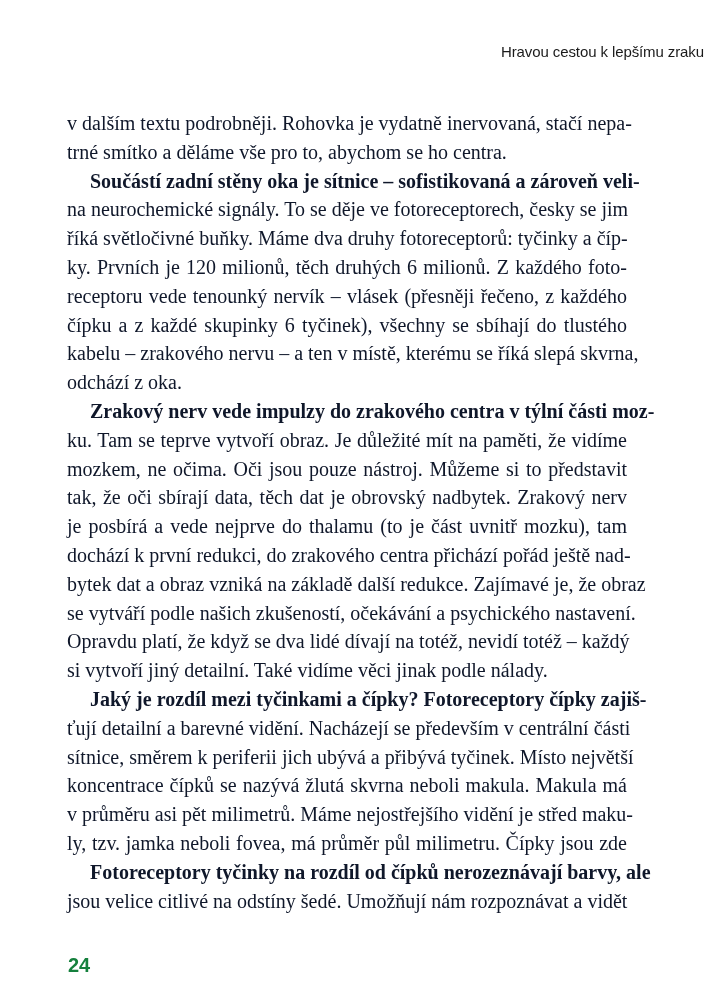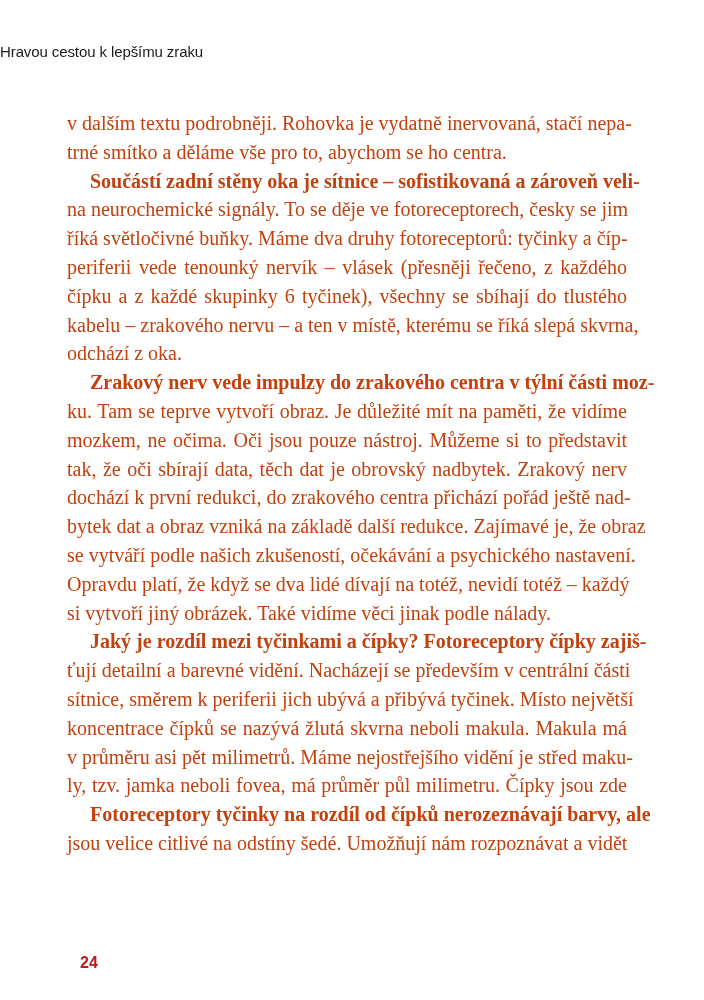--- a/index.html
+++ b/index.html
@@ -1,58 +1,60 @@
 <!DOCTYPE html>
 <html><head>
 <meta charset="utf-8">
 <style>
   html, body { margin: 0; padding: 0; background: #ffffff; }
   body { width: 704px; height: 1000px; position: relative; overflow: hidden; }
   .running-head {
-    position: absolute; top: 43px; left: 0; width: 704px; text-align: left;
+    position: absolute; top: 43px; left: 0; width: 704px; text-align: right;
     font-family: "Liberation Sans", sans-serif; font-size: 15px; color: #1a1a1a;
     letter-spacing: -0.1px;
   }
   .body-text {
     position: absolute; top: 109px; left: 67px; width: 560px;
     font-family: "Liberation Serif", serif; font-size: 20px; line-height: 28.8px;
-    color: #c2410c;
+    color: #0f172a;
   }
   .line { display: block; white-space: nowrap; text-align: justify; text-align-last: justify; height: 28.8px; }
   .line.last { text-align-last: left; }
   .line.indent { padding-left: 23px; font-weight: bold; }
   .page-number {
-    position: absolute; top: 954px; left: 80px;
-    font-family: "Liberation Sans", sans-serif; font-weight: bold; font-size: 16px; color: #b91c1c;
+    position: absolute; top: 954px; left: 68px;
+    font-family: "Liberation Sans", sans-serif; font-weight: bold; font-size: 20px; color: #15803d;
   }
 </style>
 </head>
 <body>
 
 <div class="running-head">Hravou cestou k lepšímu zraku</div>
 
 <div class="body-text" id="body-text">
     <span class="line">v dalším textu podrobněji. Rohovka je vydatně inervovaná, stačí nepa-</span>
     <span class="line last">trné smítko a děláme vše pro to, abychom se ho centra.</span>
     <span class="line indent">Součástí zadní stěny oka je sítnice – sofistikovaná a zároveň veli-</span>
     <span class="line">na neurochemické signály. To se děje ve fotoreceptorech, česky se jim</span>
     <span class="line">říká světločivné buňky. Máme dva druhy fotoreceptorů: tyčinky a číp-</span>
-    <span class="line">periferii vede tenounký nervík – vlásek (přesněji řečeno, z každého</span>
+    <span class="line">ky. Prvních je 120 milionů, těch druhých 6 milionů. Z každého foto-</span>
+    <span class="line">receptoru vede tenounký nervík – vlásek (přesněji řečeno, z každého</span>
     <span class="line">čípku a z každé skupinky 6 tyčinek), všechny se sbíhají do tlustého</span>
     <span class="line">kabelu – zrakového nervu – a ten v místě, kterému se říká slepá skvrna,</span>
     <span class="line last">odchází z oka.</span>
     <span class="line indent">Zrakový nerv vede impulzy do zrakového centra v týlní části moz-</span>
     <span class="line">ku. Tam se teprve vytvoří obraz. Je důležité mít na paměti, že vidíme</span>
     <span class="line">mozkem, ne očima. Oči jsou pouze nástroj. Můžeme si to představit</span>
     <span class="line">tak, že oči sbírají data, těch dat je obrovský nadbytek. Zrakový nerv</span>
+    <span class="line">je posbírá a vede nejprve do thalamu (to je část uvnitř mozku), tam</span>
     <span class="line">dochází k první redukci, do zrakového centra přichází pořád ještě nad-</span>
     <span class="line">bytek dat a obraz vzniká na základě další redukce. Zajímavé je, že obraz</span>
     <span class="line">se vytváří podle našich zkušeností, očekávání a psychického nastavení.</span>
     <span class="line">Opravdu platí, že když se dva lidé dívají na totéž, nevidí totéž – každý</span>
-    <span class="line last">si vytvoří jiný obrázek. Také vidíme věci jinak podle nálady.</span>
+    <span class="line last">si vytvoří jiný detailní. Také vidíme věci jinak podle nálady.</span>
     <span class="line indent">Jaký je rozdíl mezi tyčinkami a čípky? Fotoreceptory čípky zajiš-</span>
     <span class="line">ťují detailní a barevné vidění. Nacházejí se především v centrální části</span>
     <span class="line">sítnice, směrem k periferii jich ubývá a přibývá tyčinek. Místo největší</span>
     <span class="line">koncentrace čípků se nazývá žlutá skvrna neboli makula. Makula má</span>
     <span class="line">v průměru asi pět milimetrů. Máme nejostřejšího vidění je střed maku-</span>
     <span class="line">ly, tzv. jamka neboli fovea, má průměr půl milimetru. Čípky jsou zde</span>
     <span class="line indent">Fotoreceptory tyčinky na rozdíl od čípků nerozeznávají barvy, ale</span>
     <span class="line">jsou velice citlivé na odstíny šedé. Umožňují nám rozpoznávat a vidět</span>
   </div>
 

